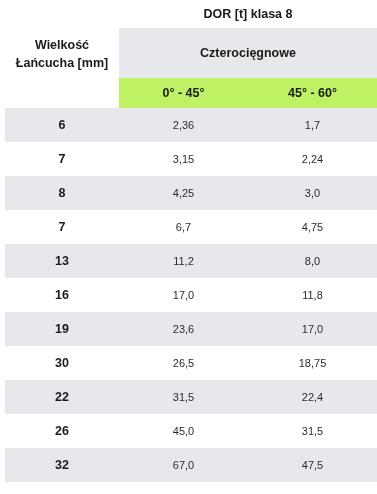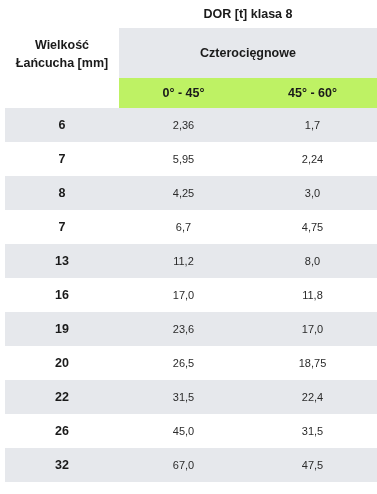--- a/index.html
+++ b/index.html
@@ -113,21 +113,21 @@
       </tr>
     </thead>
     <tbody>
       <tr class="data-row shade-on">
         <td class="size-cell">6</td>
         <td class="val-cell">2,36</td>
         <td class="val-cell">1,7</td>
       </tr>
       <tr class="data-row shade-off">
         <td class="size-cell">7</td>
-        <td class="val-cell">5,95</td>
+        <td class="val-cell">3,15</td>
         <td class="val-cell">2,24</td>
       </tr>
       <tr class="data-row shade-on">
         <td class="size-cell">8</td>
         <td class="val-cell">4,25</td>
         <td class="val-cell">3,0</td>
       </tr>
       <tr class="data-row shade-off">
         <td class="size-cell">7</td>
         <td class="val-cell">6,7</td>
@@ -142,21 +142,21 @@
         <td class="size-cell">16</td>
         <td class="val-cell">17,0</td>
         <td class="val-cell">11,8</td>
       </tr>
       <tr class="data-row shade-on">
         <td class="size-cell">19</td>
         <td class="val-cell">23,6</td>
         <td class="val-cell">17,0</td>
       </tr>
       <tr class="data-row shade-off">
-        <td class="size-cell">20</td>
+        <td class="size-cell">30</td>
         <td class="val-cell">26,5</td>
         <td class="val-cell">18,75</td>
       </tr>
       <tr class="data-row shade-on">
         <td class="size-cell">22</td>
         <td class="val-cell">31,5</td>
         <td class="val-cell">22,4</td>
       </tr>
       <tr class="data-row shade-off">
         <td class="size-cell">26</td>

